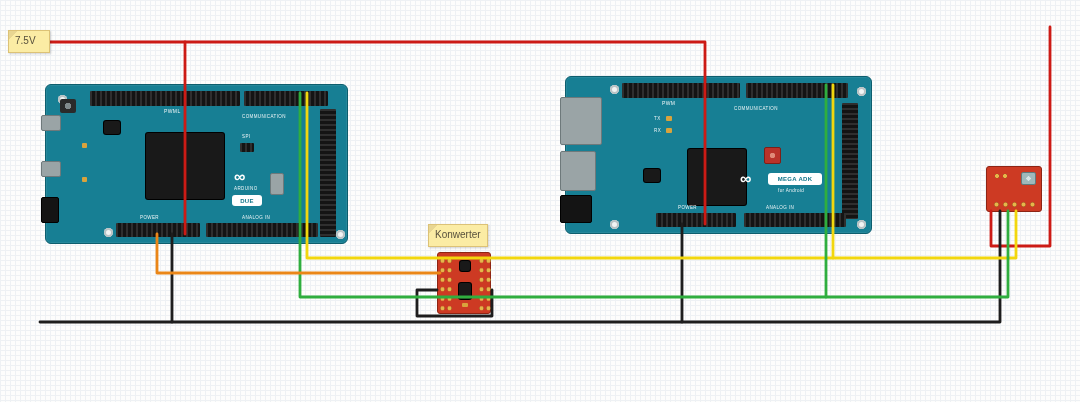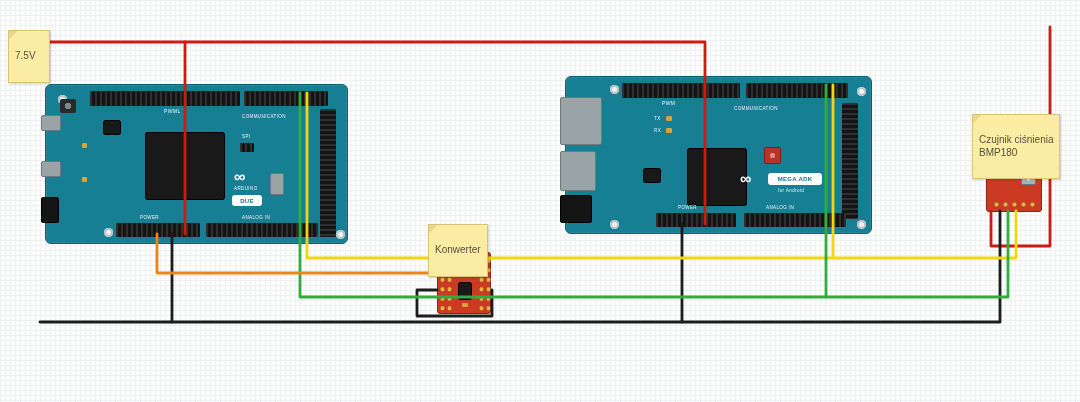--- a/index.html
+++ b/index.html
@@ -40,21 +40,21 @@
 
   .tlabel{ position:absolute; color:rgba(255,255,255,.92); font-size:5px;
            letter-spacing:.4px; white-space:nowrap; line-height:1; }
   .tlabel.xs{ font-size:4.5px; }
   .logo{ position:absolute; color:#fff; font-size:16px; line-height:1; font-weight:bold; }
   .pill{ position:absolute; background:#fff; color:#10758a; font-weight:bold; font-size:6px;
          display:flex; align-items:center; justify-content:center; border-radius:3px;
          letter-spacing:.3px; white-space:nowrap; }
 
   .note{ position:absolute; z-index:4; color:#57503c; font-size:10px; line-height:1.25;
-         padding:19px 6px; border:1px solid #dcc276;
+         padding:4px 6px; border:1px solid #dcc276;
          background:linear-gradient(135deg, #e8d692 0 6px, #fbeca4 6px);
          box-shadow:1px 1px 2px rgba(0,0,0,.18); white-space:nowrap; }
 
   svg.wires{ position:absolute; left:0; top:0; z-index:3; }
 </style>
 </head>
 <body>
 
 <div class="canvas">
 
@@ -162,18 +162,14 @@
     </svg>
 
   <div class="note" style="left:8px; top:30px; min-width:42px;">
     <span>7.5V</span>
   </div>
 
   <div class="note" style="left:428px; top:224px;">
     <span>Konwerter</span>
   </div>
 
-  <div class="note" style="left:972px; top:114px;">
-    <div>Czujnik ciśnienia</div>
-    <div>BMP180</div>
-  </div>
 
 </div>
 
 </body></html>

